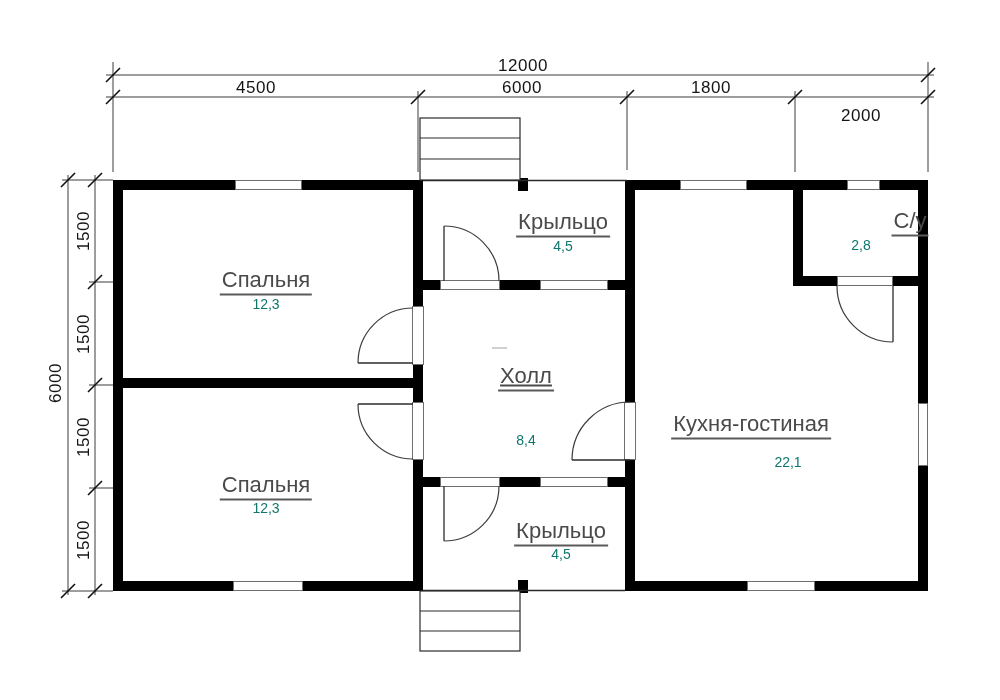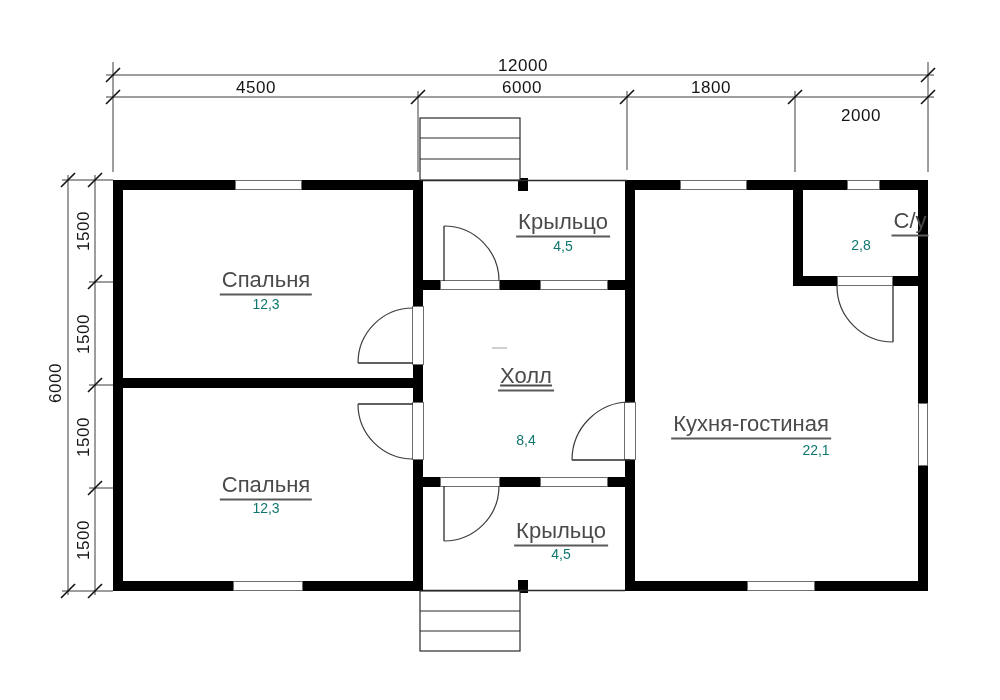--- a/index.html
+++ b/index.html
@@ -101,21 +101,21 @@
       <div class="lbl room-area" style="left: 266px; top: 304px;">12,3</div>
       <div class="lbl room-name" style="left: 266px; top: 486px;">Спальня</div>
       <div class="lbl room-area" style="left: 266px; top: 508px;">12,3</div>
       <div class="lbl room-name" style="left: 526px; top: 377px; text-decoration: underline;">Холл</div>
       <div class="lbl room-area" style="left: 526px; top: 400px; margin-top: 40px;">8,4</div>
       <div class="lbl room-name" style="left: 563px; top: 223px;">Крыльцо</div>
       <div class="lbl room-area" style="left: 563px; top: 246px;">4,5</div>
       <div class="lbl room-name" style="left: 561px; top: 532px;">Крыльцо</div>
       <div class="lbl room-area" style="left: 561px; top: 554px;">4,5</div>
       <div class="lbl room-name" style="left: 751px; top: 425px;">Кухня-гостиная</div>
-      <div class="lbl room-area" style="left: 788px; top: 450px; margin-left: 28px;">22,1</div>
+      <div class="lbl room-area" style="left: 788px; top: 462px;">22,1</div>
       <div class="lbl room-name" style="left: 910px; top: 222px;">С/у</div>
       <div class="lbl room-area" style="left: 861px; top: 245px;">2,8</div>
       <div class="lbl dim-label" style="left: 523px; top: 66px;">12000</div>
       <div class="lbl dim-label" style="left: 256px; top: 88px;">4500</div>
       <div class="lbl dim-label" style="left: 522px; top: 88px;">6000</div>
       <div class="lbl dim-label" style="left: 711px; top: 88px;">1800</div>
       <div class="lbl dim-label" style="left: 861px; top: 88px; margin-top: 28px;">2000</div>
       <div class="lbl dim-label rot" style="left: 56px; top: 383px;">6000</div>
       <div class="lbl dim-label rot" style="left: 84px; top: 231px;">1500</div>
       <div class="lbl dim-label rot" style="left: 84px; top: 334px;">1500</div>

